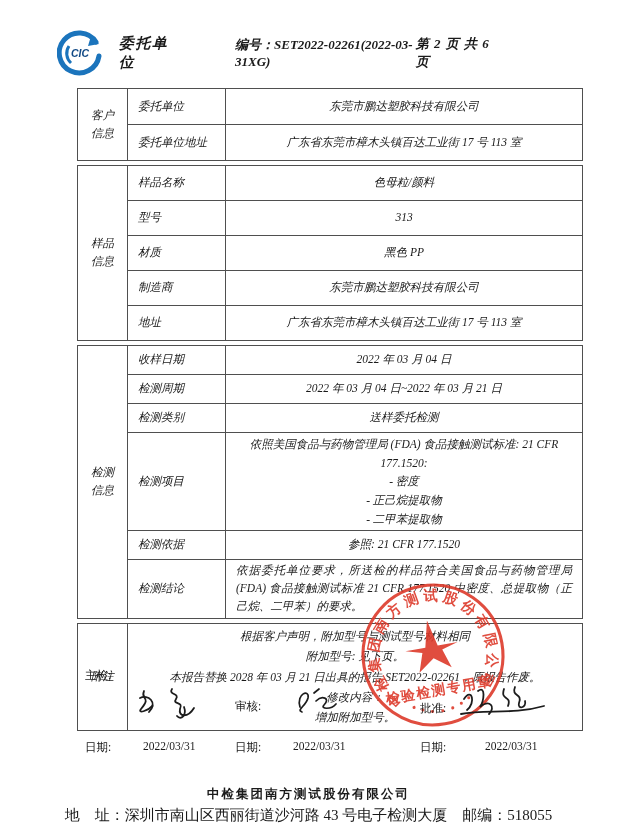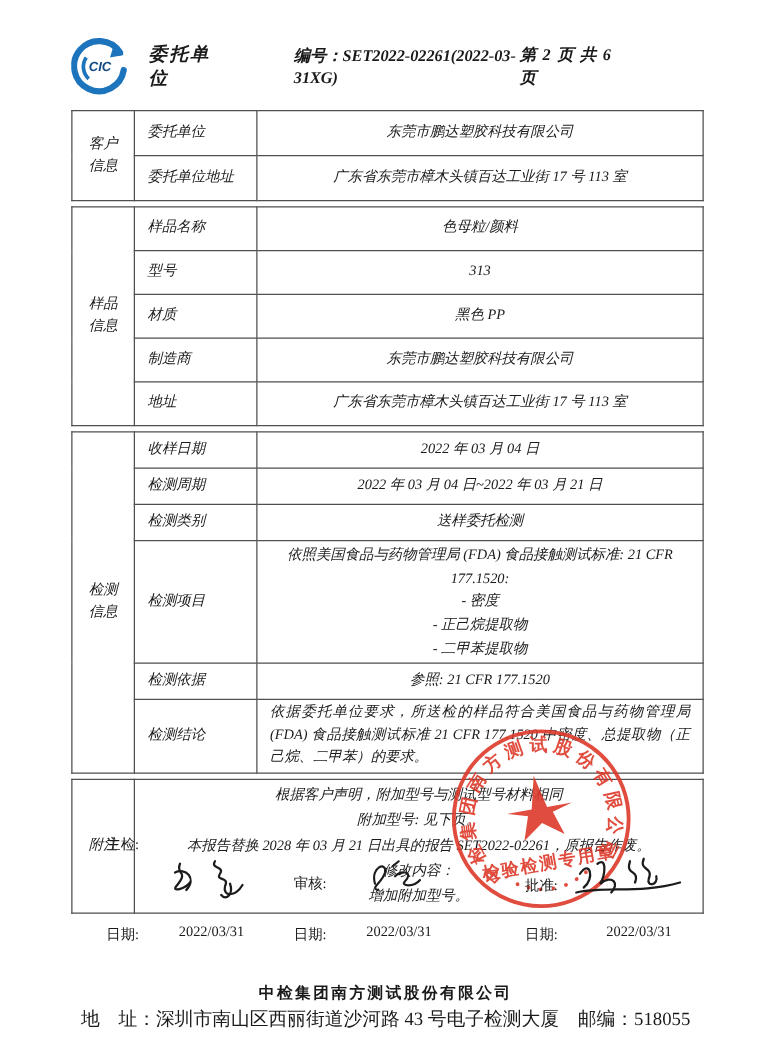--- a/index.html
+++ b/index.html
@@ -10,21 +10,21 @@
   .content { position:absolute; left:57px; top:28px; width:437px;font-style:italic; }
 
   
   .header { display:flex; align-items:center; height:50px; }
   .logo { flex:0 0 auto; }
   .title { margin-left:16px; font-size:14.5px; font-weight:bold; letter-spacing:2px; }
   .report-no { margin-left:60px; font-size:13px; font-weight:bold; }
   .page-info { margin-left:auto; font-size:13px; font-weight:bold; letter-spacing:1px; }
 
   
-  .tables { margin-top:10px; }
+  .tables { margin-top:10px;margin-left:20px; }
   table.sec { width:506px; border-collapse:collapse; table-layout:fixed; margin-bottom:4px; }
   table.sec td { border:1px solid #4f4f4f; padding:2px 10px; vertical-align:middle;
                  font-size:11.5px; line-height:1.55; }
   col.c1 { width:50px; } col.c2 { width:98px; }
   .group-cell { text-align:center; padding:2px 3px !important; white-space:pre-line; line-height:2.0; }
   .value-cell { white-space:pre-line;text-align:center; }
   .s1 td { height:31px; }
   .s2 td { height:30px; }
   .s3 tr.short td { height:24px; }
   .s3 tr.proj td.value-cell { height:86px; line-height:1.62; }

